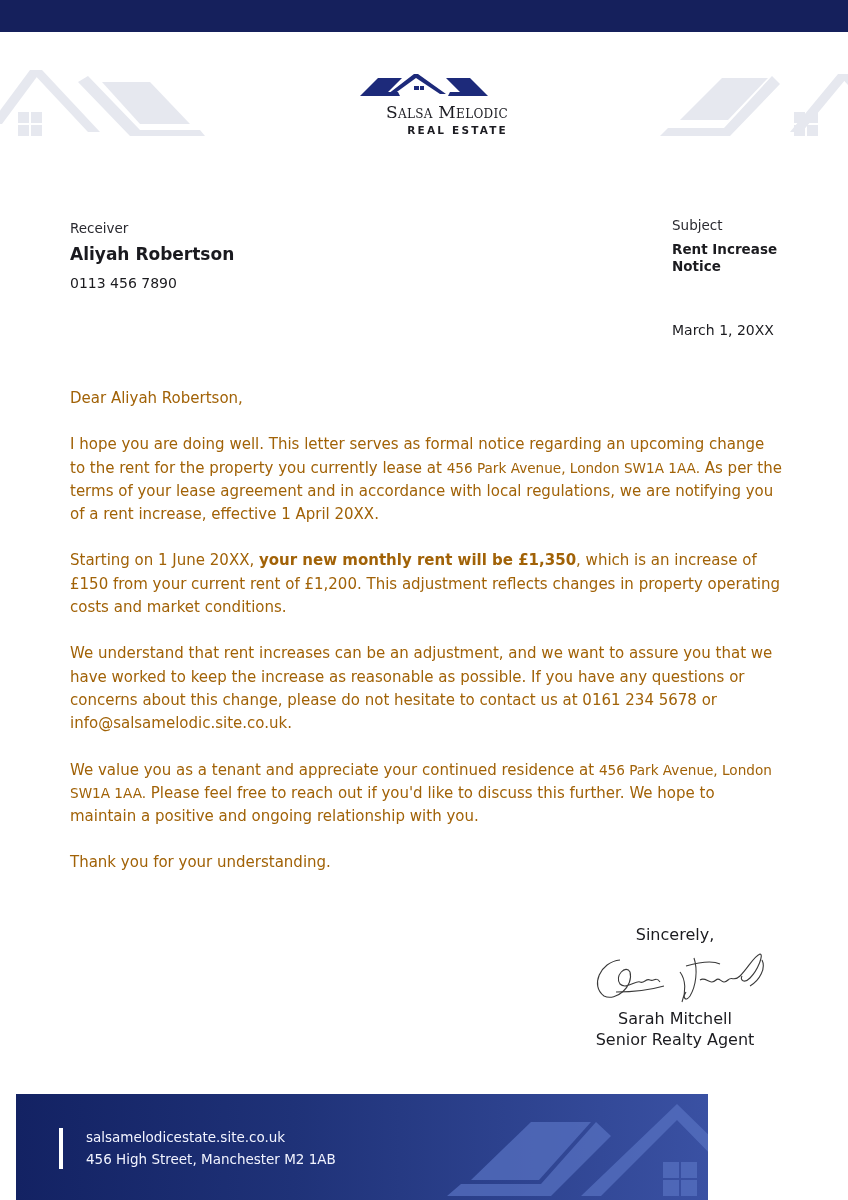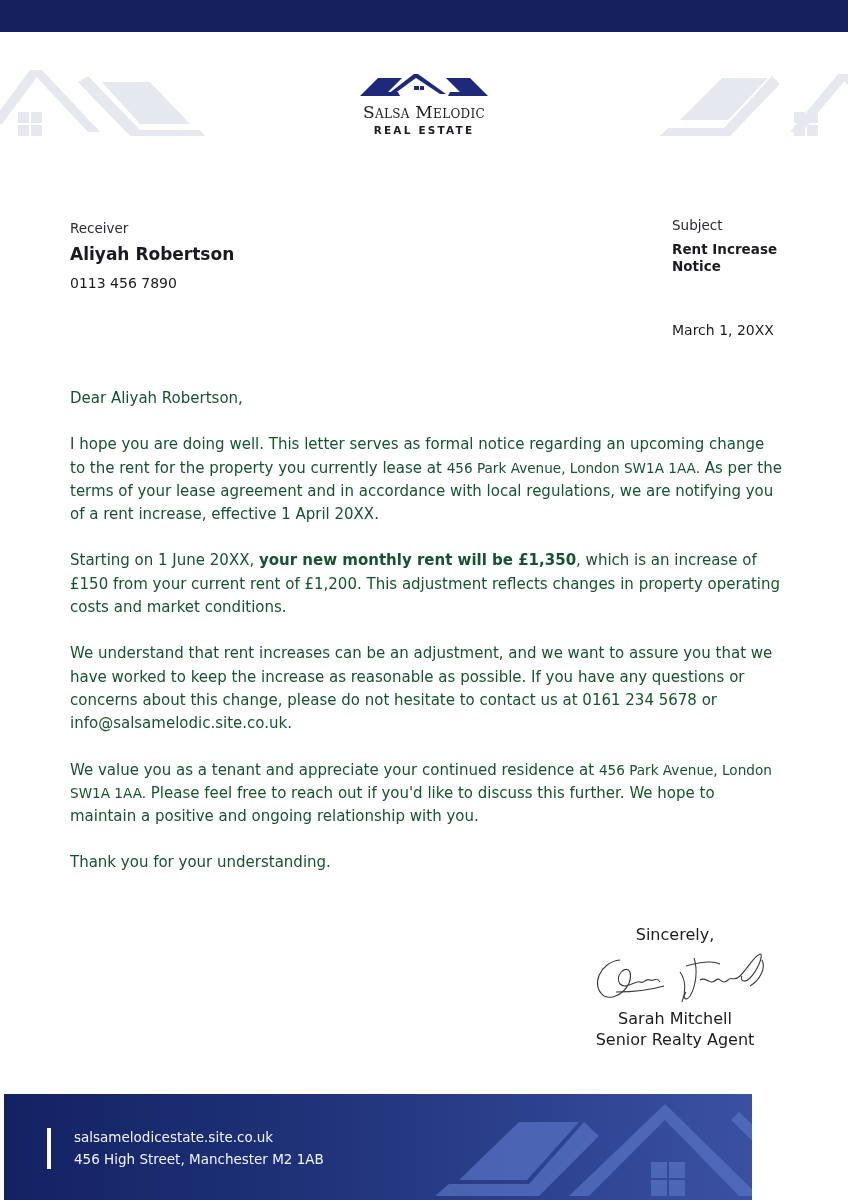--- a/index.html
+++ b/index.html
@@ -6,51 +6,51 @@
     body {
       width: 848px; height: 1200px; position: relative; overflow: hidden;
       background: #ffffff; color: #1b1b1f;
       font-family: "DejaVu Sans", sans-serif;
     }
     .top-bar { position: absolute; left: 0; top: 0; width: 848px; height: 32px; background: #15205c; }
     .deco { position: absolute; }
     .deco-left { left: -10px; top: 62px; }
     .deco-right { left: 660px; top: 62px; }
 
-    .logo { position: absolute; left: 340px; top: 72px; width: 168px; text-align: center; }
+    .logo { position: absolute; left: 340px; top: 72px; width: 168px; text-align: right; }
     .logo svg { display: block; margin: 0 auto; }
     .logo-name {
       font-family: "DejaVu Serif", serif; font-size: 17px; letter-spacing: 0.3px; color: #1c1c22;
       margin-top: 6px; font-variant: small-caps; line-height: 1;
     }
     .logo-sub {
       font-family: "DejaVu Sans", sans-serif; font-size: 10.5px; letter-spacing: 2.2px;
       color: #1c1c22; font-weight: bold; margin-top: 3px;
     }
 
     .receiver { position: absolute; left: 70px; top: 220px; }
     .lbl { font-size: 13.5px; color: #2a2a30; }
     .rname { font-size: 17px; font-weight: bold; margin-top: 8px; color: #1a1a1f; }
     .rphone { font-size: 14px; margin-top: 11px; }
     .raddr { font-size: 14px; margin-top: 10px; line-height: 20px; }
 
     .subject { position: absolute; left: 672px; top: 217px; width: 150px; }
     .subj-val { font-size: 13.5px; font-weight: bold; margin-top: 8px; line-height: 17px; }
     .date { position: absolute; left: 672px; top: 322px; font-size: 14px; }
 
-    .body-text { position: absolute; left: 70px; top: 387px; width: 712px; font-size: 15px; line-height: 23.3px; color: #14532d; }
+    .body-text { position: absolute; left: 70px; top: 387px; width: 712px; font-size: 15px; line-height: 23.3px; color: #a16207; }
     .body-text p { margin: 0 0 23px 0; }
     .body-text .small { font-size: 13.6px; }
 
     .signoff { position: absolute; left: 590px; top: 925px; width: 170px; text-align: center; font-size: 16px; }
     .sig-svg { display: block; margin: 2px auto 0 auto; }
     .sig-name { margin-top: 0; line-height: 21px; text-align: center; }
 
     .footer {
-      position: absolute; left: 4px; top: 1094px; width: 748px; height: 106px;
+      position: absolute; left: 16px; top: 1094px; width: 692px; height: 106px;
       background: linear-gradient(90deg, #132263 0%, #1f3278 40%, #3a51a3 100%);
       overflow: hidden;
     }
     .footer-bar { position: absolute; left: 43px; top: 34px; width: 4px; height: 41px; background: #ffffff; }
     .footer-text { position: absolute; left: 70px; top: 32px; color: #f2f4ff; font-size: 13.5px; line-height: 22px; }
     .footer-deco { position: absolute; left: 425px; top: 2px; }
   </style>
 </head>
 <body>
 

